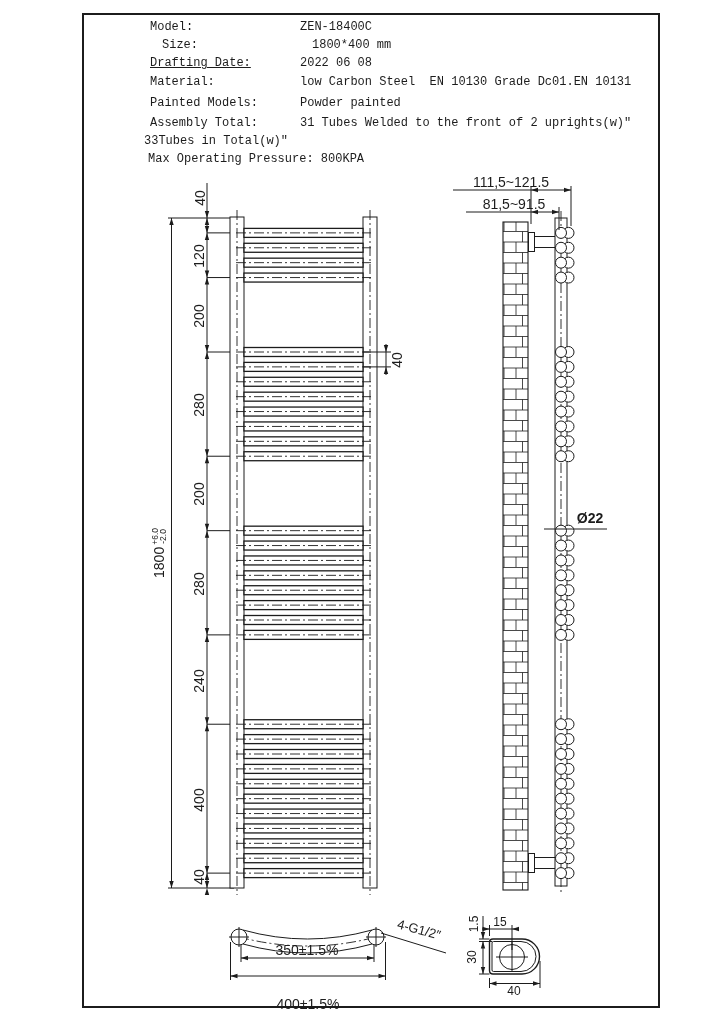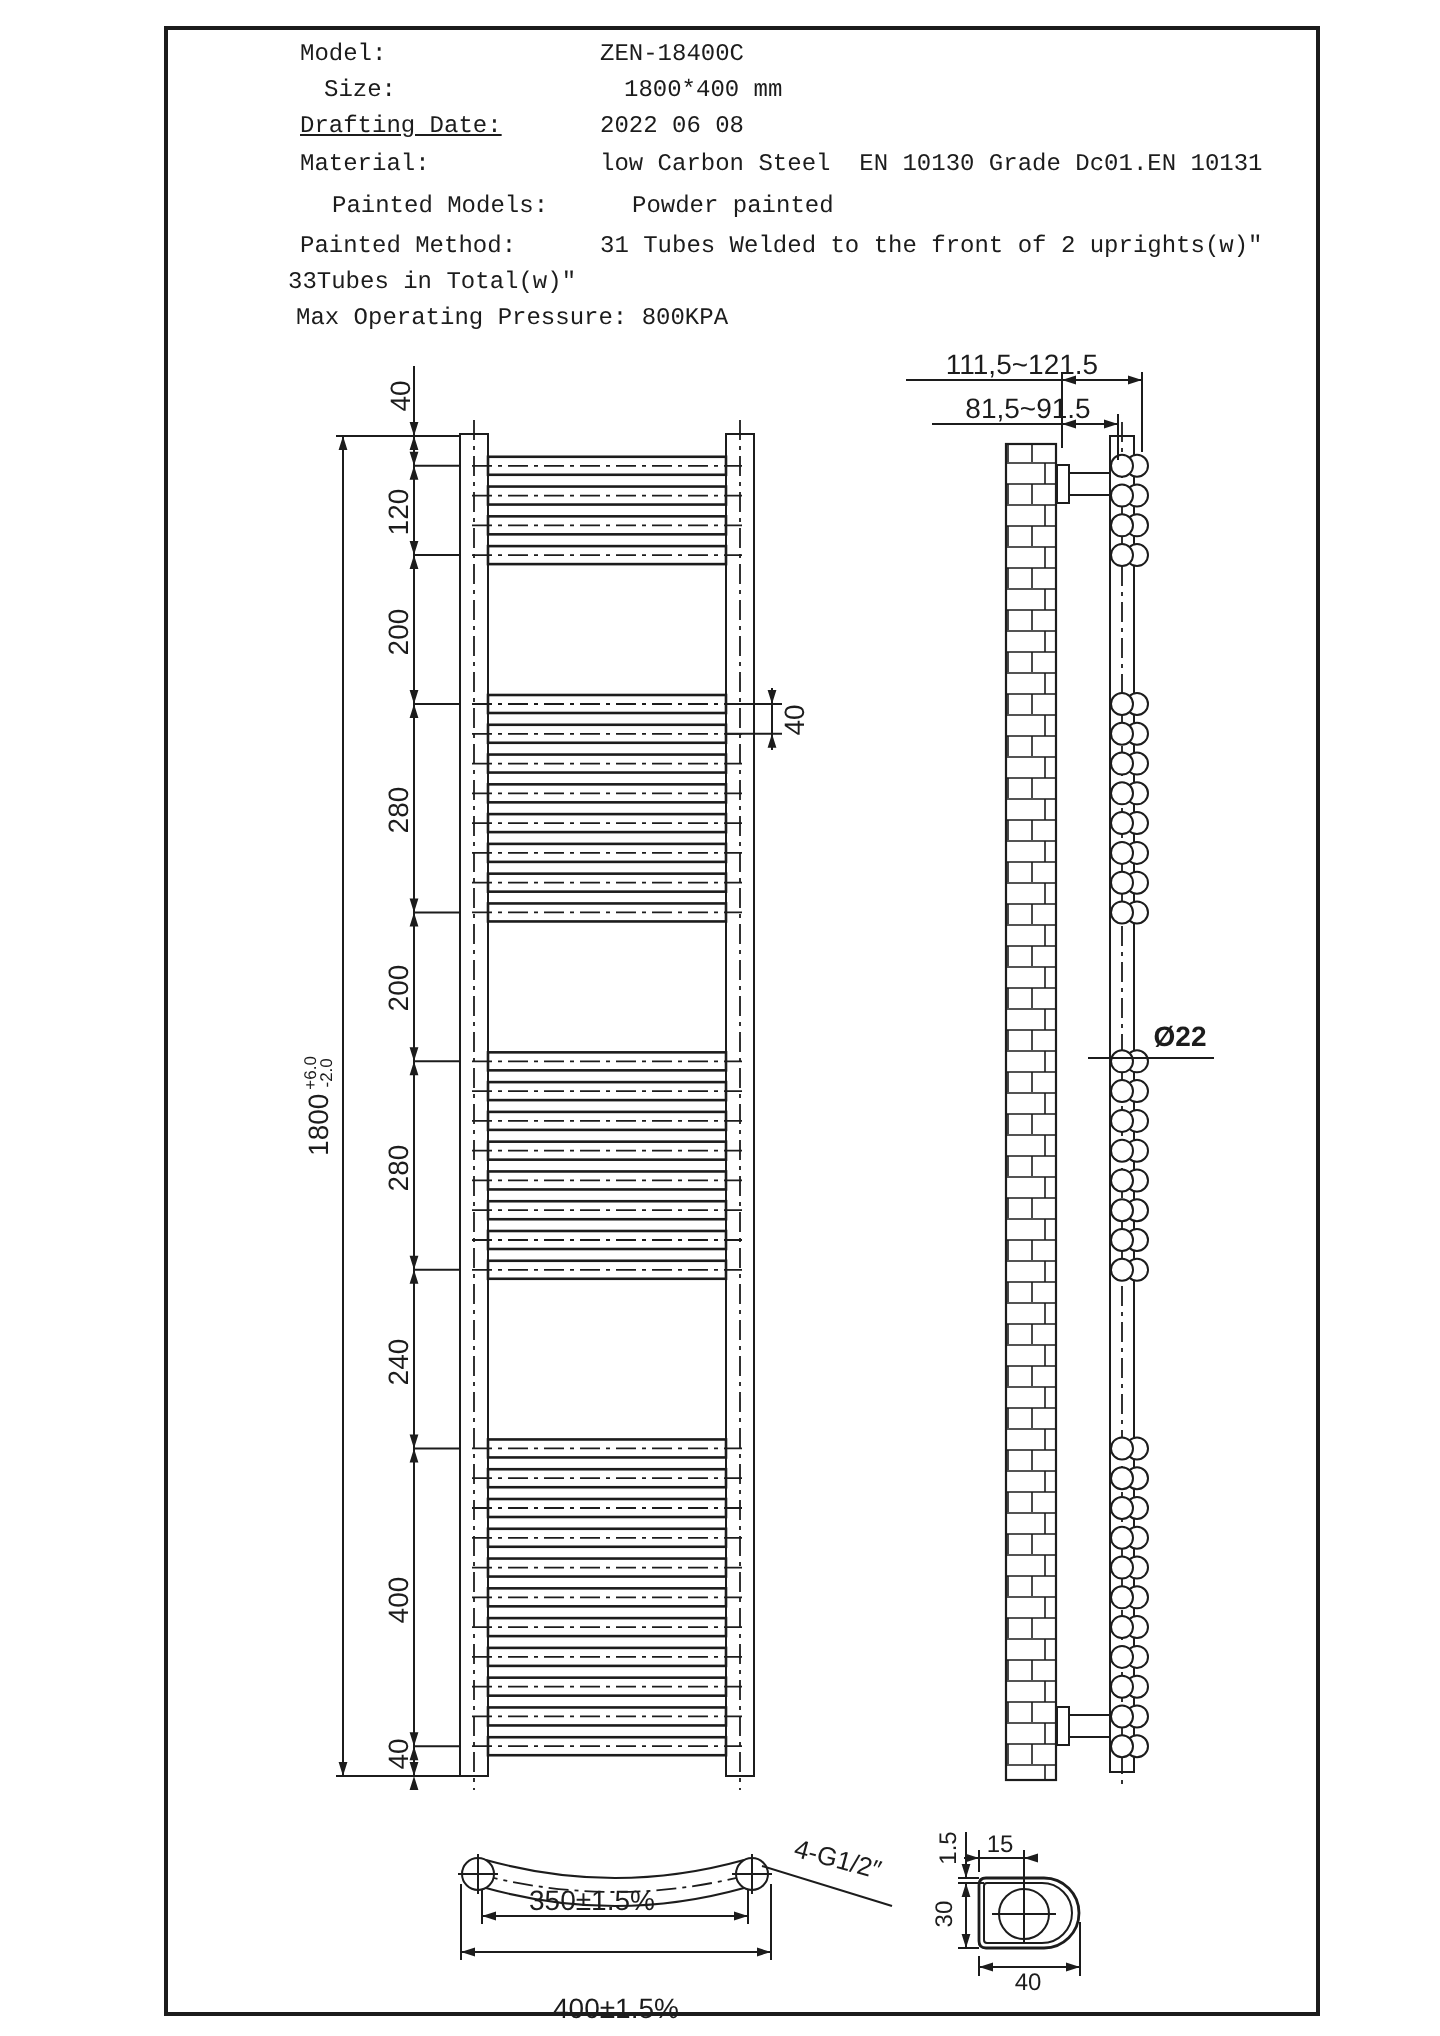--- a/index.html
+++ b/index.html
@@ -28,22 +28,22 @@
 <body>
 
 <div class="page">
   <div class="frame"></div>
 
   <div>
     <div class="spec" style="left:140px;top:20px;"><span>Model:</span><span class="val">ZEN-18400C</span></div>
     <div class="spec" style="left:152px;top:38px;"><span>Size:</span><span class="val">1800*400 mm</span></div>
     <div class="spec" style="left:140px;top:56px;text-decoration:underline;"><span>Drafting Date:</span><span class="val">2022 06 08</span></div>
     <div class="spec" style="left:140px;top:75px;"><span>Material:</span><span class="val">low Carbon Steel  EN 10130 Grade Dc01.EN 10131</span></div>
-    <div class="spec" style="left:156px;top:96px;"><span>Painted Models:</span><span class="val">Powder painted</span></div>
-    <div class="spec" style="left:140px;top:116px;"><span>Painted Method:</span><span class="val">31 Tubes Welded to the front of 2 uprights(w)″</span></div>
+    <div class="spec" style="left:140px;top:96px;"><span>Painted Models:</span><span class="val">Powder painted</span></div>
+    <div class="spec" style="left:140px;top:116px;"><span>Assembly Total:</span><span class="val">31 Tubes Welded to the front of 2 uprights(w)″</span></div>
     <div class="spec" style="left:134px;top:134px;">33Tubes in Total(w)″</div>
     <div class="spec" style="left:138px;top:152px;">Max Operating Pressure: 800KPA</div>
   </div>
 
   <svg width="720" height="1018" viewBox="0 0 720 1018">
     <defs>
       <pattern id="brick" width="25" height="21" patternUnits="userSpaceOnUse">
         <path d="M0,0.5 H25 M0,11 H25 M12.5,0.5 V11 M6,11 V21 M19,11 V21" stroke="#1c1c1c" stroke-width="0.8" fill="none"></path>
       </pattern>
     </defs>
@@ -308,21 +308,21 @@
         <span>-2.0</span>
       </span>
   </div>
 
   <div class="dim rot" style="left:367px;top:352px;width:40px;">40</div>
 
   <div class="dim" style="left:441px;top:174px;width:120px;">111,5~121.5</div>
   <div class="dim" style="left:456px;top:196px;width:96px;">81,5~91.5</div>
   <div class="dim" style="left:558px;top:510px;width:44px;font-weight:bold;">Ø22</div>
 
-  <div class="dim" style="left:236px;top:942px;width:100px;">350±1.5%</div>
+  <div class="dim" style="left:247px;top:942px;width:100px;">350±1.5%</div>
   <div class="dim" style="left:248px;top:996px;width:100px;">400±1.5%</div>
   <div class="dim tilt" style="left:377px;top:922px;width:64px;font-size:13px;">4-G1/2″</div>
 
   <div class="dim sm rot" style="left:447px;top:917px;width:34px;">1.5</div>
   <div class="dim sm" style="left:478px;top:915px;width:24px;">15</div>
   <div class="dim sm rot" style="left:445px;top:950px;width:34px;">30</div>
   <div class="dim sm" style="left:492px;top:984px;width:24px;">40</div>
 </div>
 
 </body></html>

